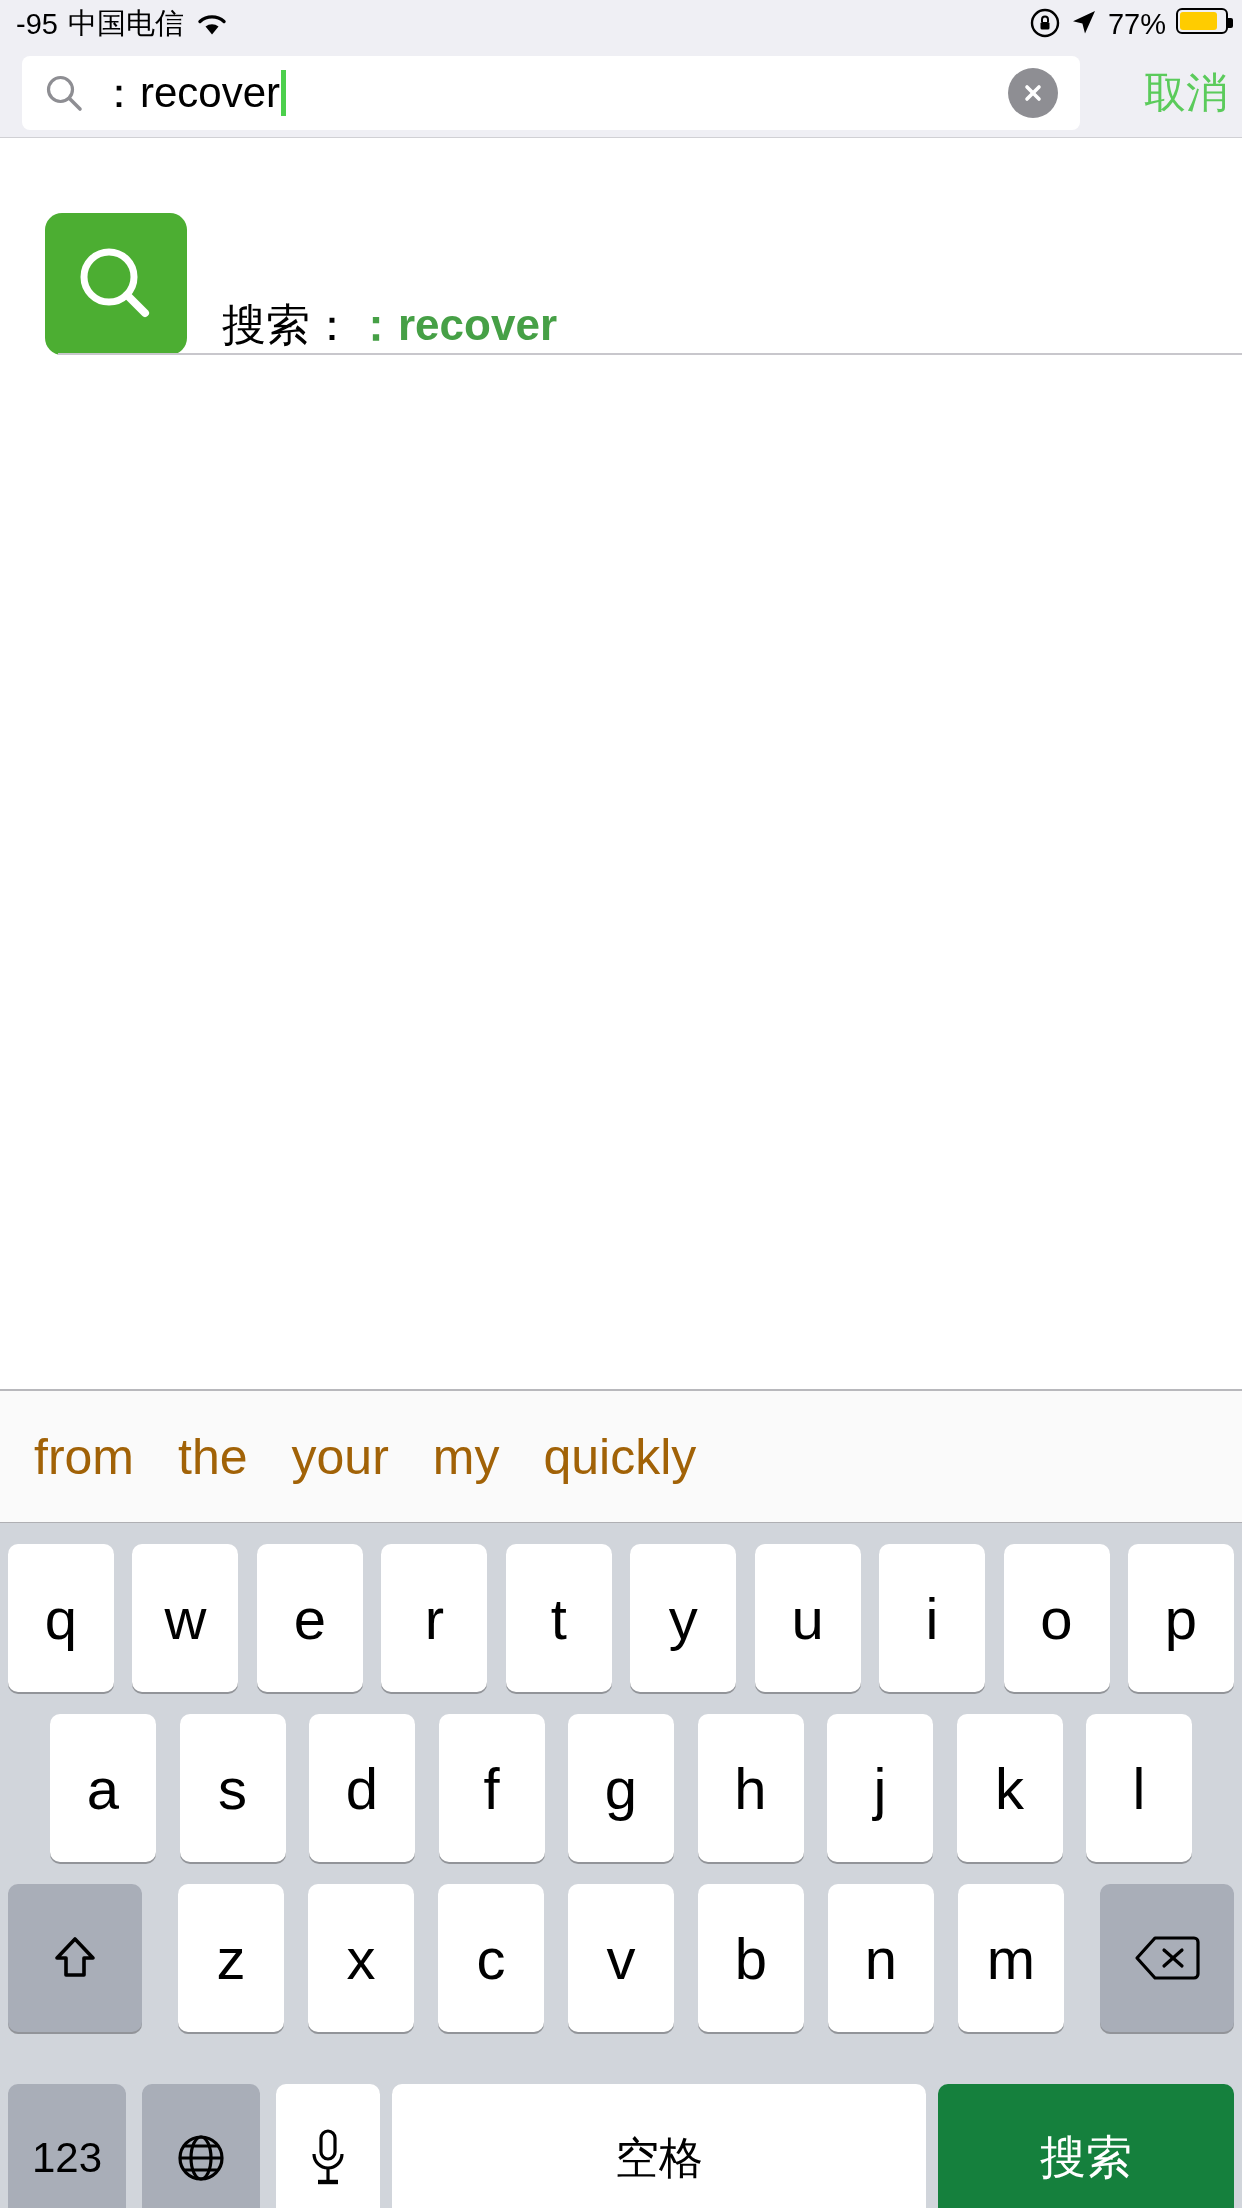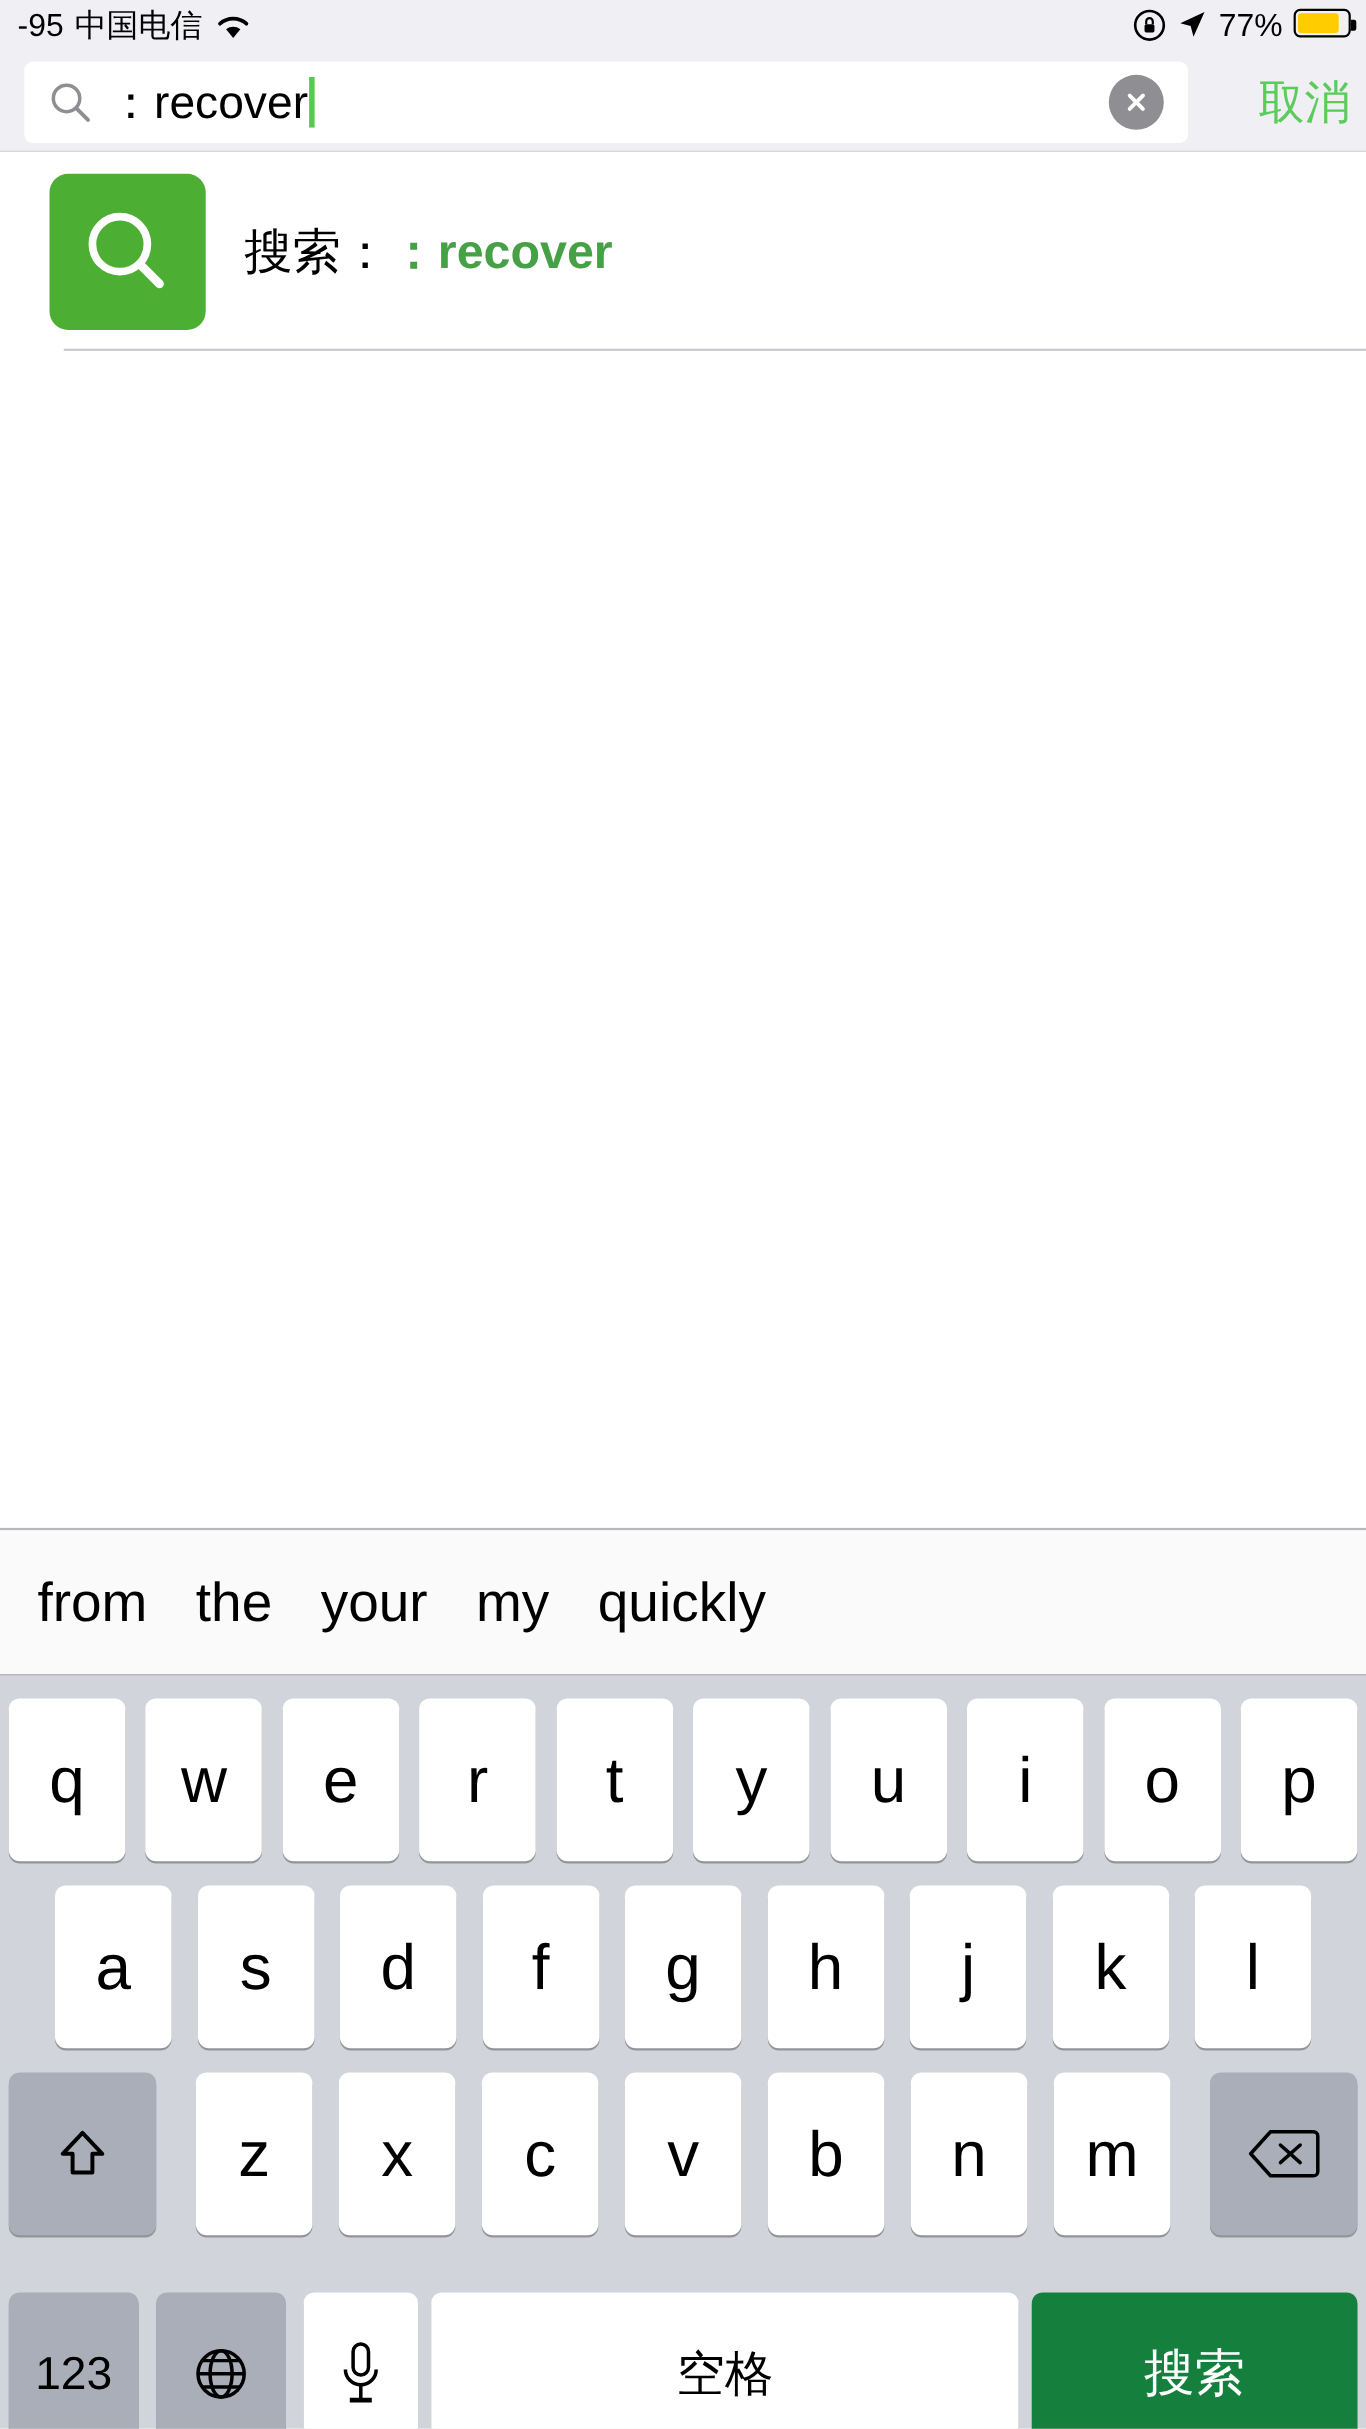--- a/index.html
+++ b/index.html
@@ -59,21 +59,21 @@
   }
   .sf-clear svg { display: block; }
   .cancel-btn {
     position: absolute; right: 14px; top: 50%; transform: translateY(-50%);
     font-size: 42px; color: #5BCB5B; white-space: nowrap;
   }
 
   
   .results { position: absolute; top: 139px; left: 0; width: 1242px; bottom: 1388px; background: #ffffff; }
   .result-row {
-    position: relative; height: 180px; display: flex; align-items: center;
+    position: relative; height: 216px; display: flex; align-items: flex-end;
   }
   .result-icon {
     margin-left: 45px; width: 142px; height: 142px;
     background: #4CAE32; border-radius: 17px;
     display: flex; align-items: center; justify-content: center;
     flex: 0 0 auto;
   }
   .result-icon svg { display: block; }
   .result-label {
     margin-left: 35px; font-size: 44px; color: #000; white-space: nowrap;
@@ -83,21 +83,21 @@
   .row-sep { position: absolute; left: 58px; right: 0; bottom: 0; height: 2px; background: #C8C7CC; }
 
   
   .suggestbar {
     position: absolute; left: 0; top: 1389px; width: 1242px; height: 133px;
     background: #FAFAFA;
     border-top: 2px solid #B8B8BC;
     display: flex; align-items: center;
   }
   .suggest-item {
-    font-size: 50px; color: #000000; padding: 0 22px; white-space: nowrap;
+    font-size: 50px; color: #a16207; padding: 0 22px; white-space: nowrap;
   }
   .suggest-item:first-child { margin-left: 12px; }
 
   
   .keyboard {
     position: absolute; left: 0; top: 1522px; width: 1242px; height: 686px;
     background: #D1D5DB;
     border-top: 1px solid #AFAFB3;
   }
   .krow { position: absolute; left: 0; width: 1242px; display: flex; align-items: center; }

